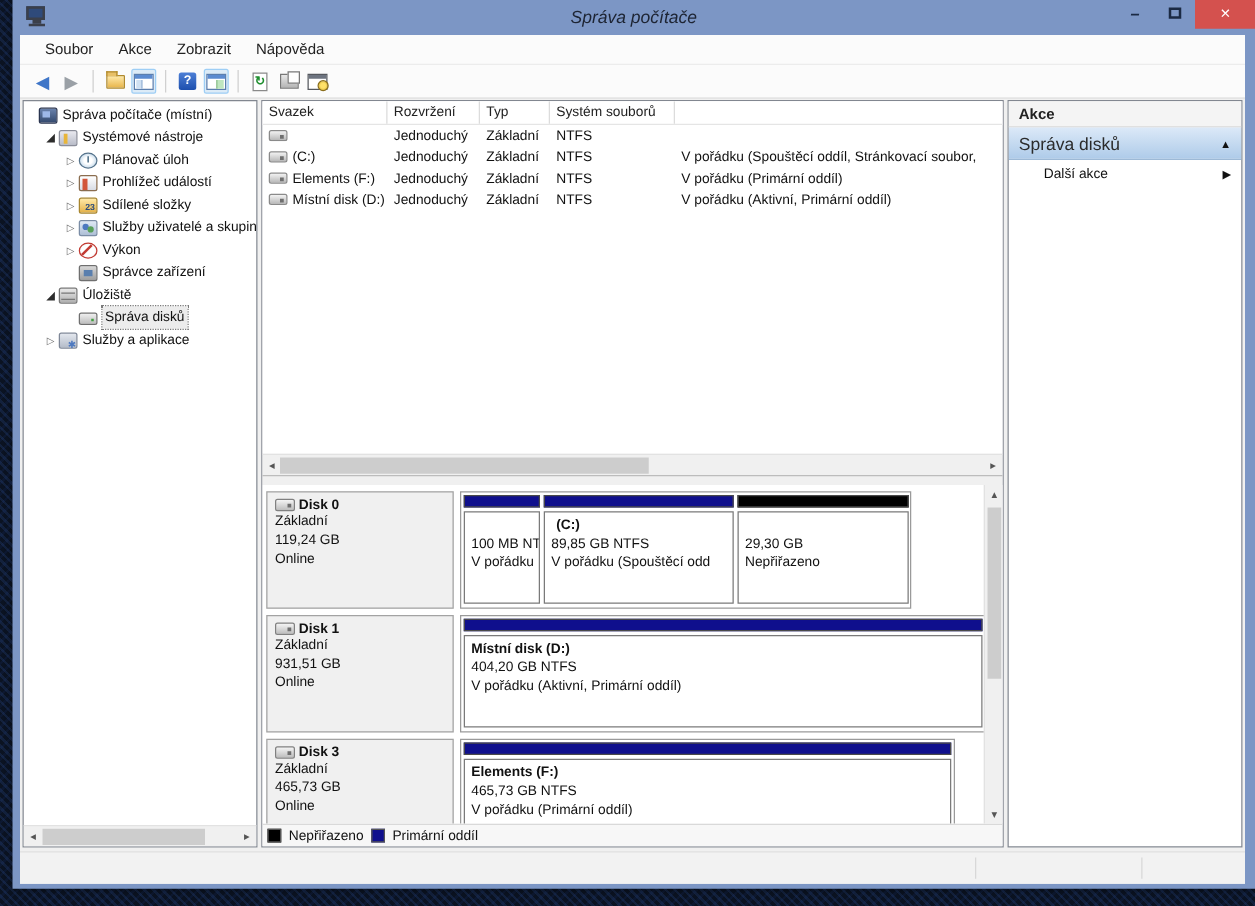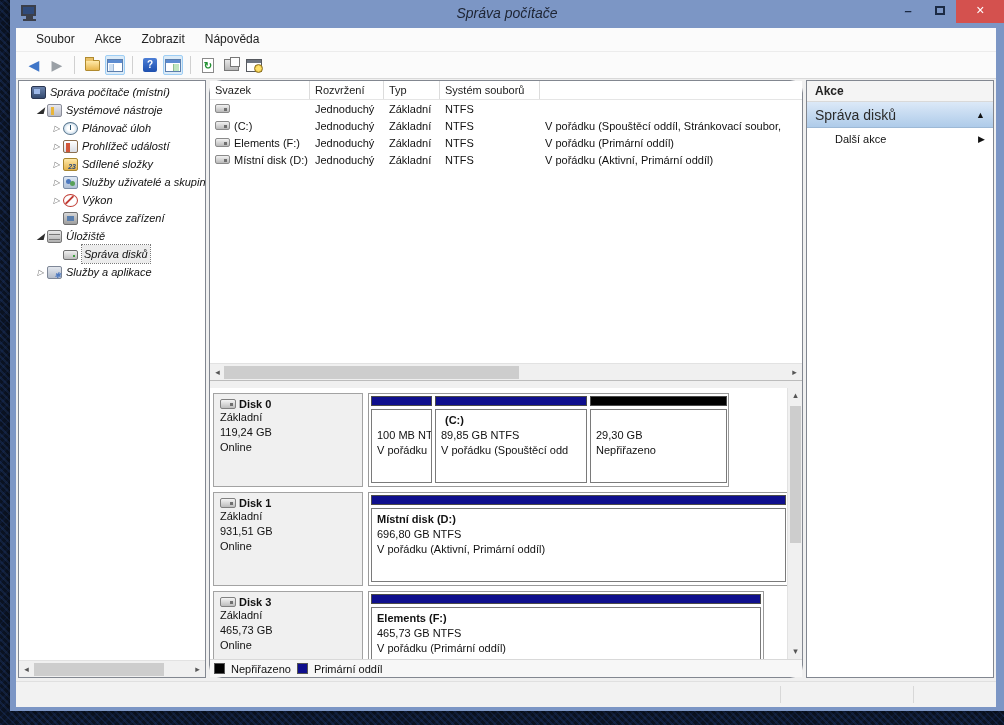--- a/index.html
+++ b/index.html
@@ -46,25 +46,25 @@
   .ico-page { width:12px; height:15px; background:#fff; border:1px solid #8a8a8a; color:#1f8f2f; font-size:10px; font-weight:bold; text-align:center; line-height:14px; }
   .ico-props { width:15px; height:12px; background:linear-gradient(#e8e8e8,#b5b5b5); border:1px solid #777; position:relative; }
   .ico-props:before { content:""; position:absolute; right:-2px; top:-3px; width:8px; height:8px; background:#fdfdfd; border:1px solid #777; }
   .ico-dm { width:16px; height:13px; border:1px solid #55585e; background:#fff; position:relative; }
   .ico-dm:before { content:""; position:absolute; left:0; right:0; top:0; height:3px; background:#6d7480; }
   .ico-dm:after { content:""; position:absolute; right:-2px; bottom:-2px; width:7px; height:7px; border-radius:50%; background:radial-gradient(#ffe169 40%, #c9a227 100%); border:1px solid #8a6d1a; }
   
   .workspace { position:absolute; left:0; top:51px; right:0; bottom:26px; background:#f0f0f0; }
   .pane { position:absolute; top:1px; height:598px; background:#fff; border:1px solid #828790; }
   .tree-pane { left:2px; width:188px; }
-  .center-pane { left:193px; width:594px;border-radius:13px; }
+  .center-pane { left:193px; width:594px; }
   .action-pane { left:790px; width:188px; }
   
   .tree { position:absolute; top:2px; left:0; right:0; bottom:17px; overflow:hidden; font-size:11px; color:#111; }
-  .trow { height:18px; display:flex; align-items:center; white-space:nowrap;font-style:italic; }
+  .trow { height:18px; display:flex; align-items:center; white-space:nowrap; }
   .exp { width:11px; text-align:center; font-size:8px; color:#6e6e6e; flex:0 0 11px; }
   .exp.expanded { color:#2c2c2c; font-size:9px; }
   .ticon { width:15px; height:13px; flex:0 0 15px; margin:0 4px 0 1px; border-radius:2px; position:relative; }
   .i-computer { background:linear-gradient(#6a82ac,#33496e); border:1px solid #2a3550; }
   .i-computer:after { content:""; position:absolute; left:2px; top:2px; right:5px; bottom:4px; background:#9db8e8; }
   .i-tools { background:linear-gradient(#e9e9ef,#b9bcc8); border:1px solid #8a8d99; }
   .i-tools:after { content:""; position:absolute; left:3px; top:2px; width:3px; height:8px; background:#e8b53a; }
   .i-task-scheduler { background:radial-gradient(#ffffff 35%, #cfe0ee 70%, #6f9ec2 100%); border:1px solid #57748c; border-radius:50%; width:13px; }
   .i-task-scheduler:after { content:""; position:absolute; left:6px; top:2px; width:1px; height:5px; background:#27506e; }
   .i-event-viewer { background:linear-gradient(#ffffff,#d8dce4); border:1px solid #8a6d4f; }
@@ -376,21 +376,21 @@
                 </div>
               <div class="dh-line">Základní</div>
               <div class="dh-line">931,51 GB</div>
               <div class="dh-line">Online</div>
             </div>
             <div class="parts-wrap" style="left:155px; width:421px;">
               <div class="part" style="left:2px; right:2px;">
                 <div class="bar bar-primary"></div>
                 <div class="pbody">
                   <div class="p-label">Místní disk  (D:)</div>
-                  <div class="p-line">696,80 GB NTFS</div>
+                  <div class="p-line">404,20 GB NTFS</div>
                   <div class="p-line">V pořádku (Aktivní, Primární oddíl)</div>
                 </div>
               </div>
             </div>
           </div>
 
           <div class="disk-row" style="top:203px;">
             <div class="disk-head">
               <div class="dh-title">
                   <span class="dh-ico"></span>

